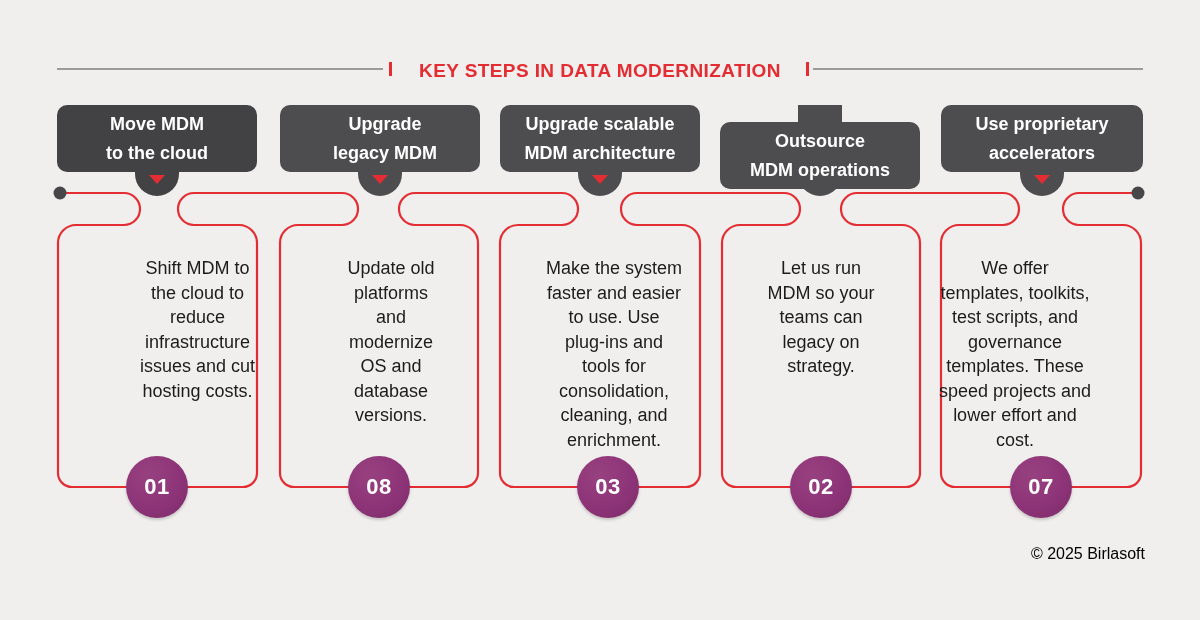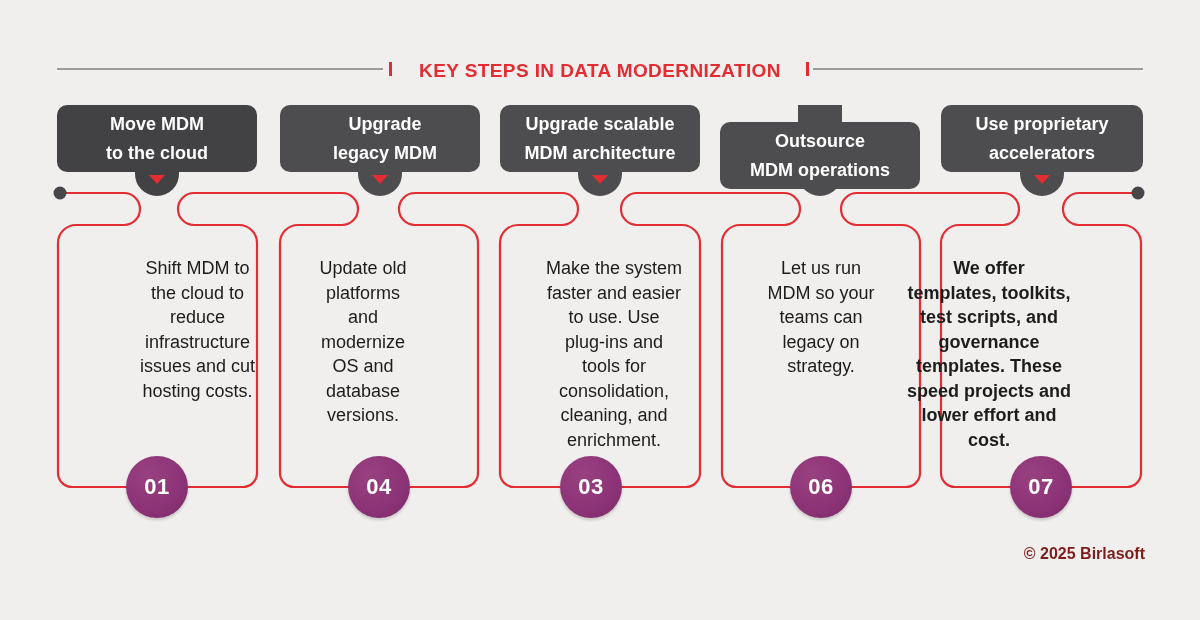--- a/index.html
+++ b/index.html
@@ -61,21 +61,21 @@
     border-radius:50%;
     background:radial-gradient(circle at 36% 30%, #98417f 0%, #8d3478 55%, #7b2a67 100%);
     display:flex; align-items:center; justify-content:center;
     color:#fff; font-weight:bold; font-size:22px; letter-spacing:.5px;
     box-shadow:0 2px 3px rgba(0,0,0,.18);
   }
 
   
   .footer-copy {
     position:absolute; top:545px; right:55px;
-    color:#7f1d1d; font-weight:bold; font-size:16px;
+    color:#000000; font-weight:normal; font-size:16px;
   }
 </style>
 </head>
 <body>
 
 <div class="canvas">
 
   <div class="title-row">
     <div class="rule left"></div>
     <div class="tick left"></div>
@@ -141,50 +141,50 @@
       <div class="tri-down"></div>
     </div>
   </div>
 
   <div class="card-text" style="left:58px;  width:199px;margin-left:40px;">Shift MDM to
 the cloud to
 reduce
 infrastructure
 issues and cut
 hosting costs.</div>
-  <div class="card-text" style="left:264px; width:198px;">Update old
+  <div class="card-text" style="left:292px; width:198px;">Update old
 platforms
 and
 modernize
 OS and
 database
 versions.</div>
   <div class="card-text" style="left:500px; width:228px;">Make the system
 faster and easier
 to use. Use
 plug-ins and
 tools for
 consolidation,
 cleaning, and
 enrichment.</div>
   <div class="card-text" style="left:722px; width:198px;">Let us run
 MDM so your
 teams can
 legacy on
 strategy.</div>
-  <div class="card-text" style="left:897px; width:184px;font-weight:bold;">We offer
+  <div class="card-text" style="left:923px; width:184px;">We offer
 templates, toolkits,
 test scripts, and
 governance
 templates. These
 speed projects and
 lower effort and
 cost.</div>
 
   <div class="num-circle" style="left:126px;">01</div>
-  <div class="num-circle" style="left:348px;">04</div>
-  <div class="num-circle" style="left:560px;">03</div>
-  <div class="num-circle" style="left:790px;">06</div>
+  <div class="num-circle" style="left:348px;">08</div>
+  <div class="num-circle" style="left:577px;">03</div>
+  <div class="num-circle" style="left:790px;">02</div>
   <div class="num-circle" style="left:1010px;">07</div>
 
   <div class="footer-copy">© 2025 Birlasoft</div>
 
 </div>
 
 </body></html>

